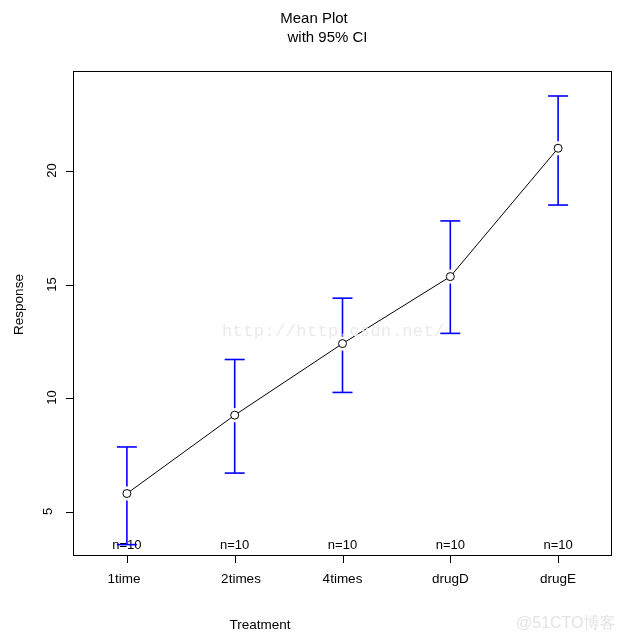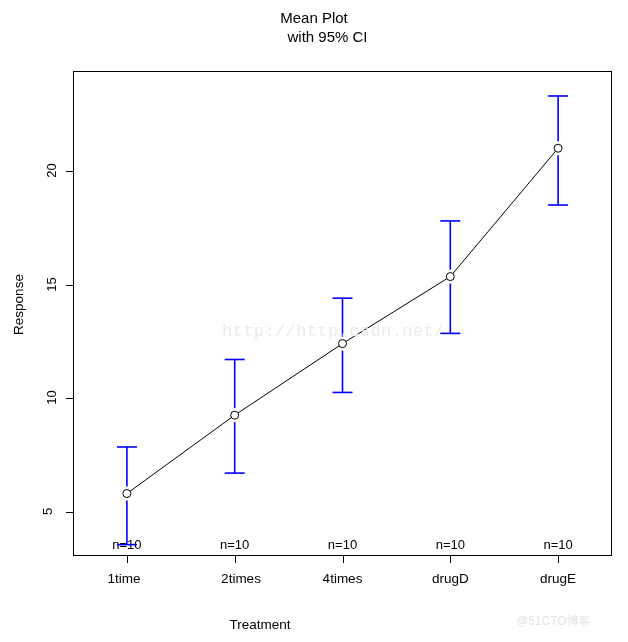--- a/index.html
+++ b/index.html
@@ -120,21 +120,21 @@
     font-family: "Liberation Mono", monospace;
     font-size: 17px;
     color: #eceaea;
     letter-spacing: 0.4px;
     white-space: nowrap;
   }
   .watermark-cto {
     position: absolute;
     left: 516px;
     top: 613px;
-    font-size: 12px;
+    font-size: 16px;
     color: #e3e3e3;
     white-space: nowrap;
   }
 </style>
 </head>
 <body>
 
 <div id="figure">
 
   <div class="title-block">

